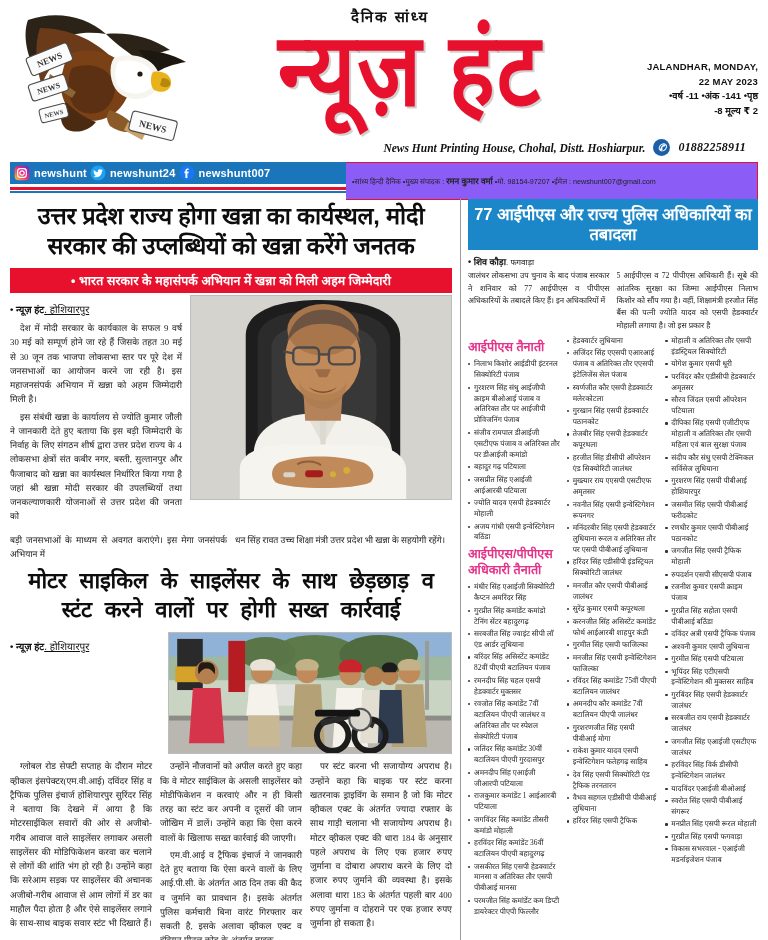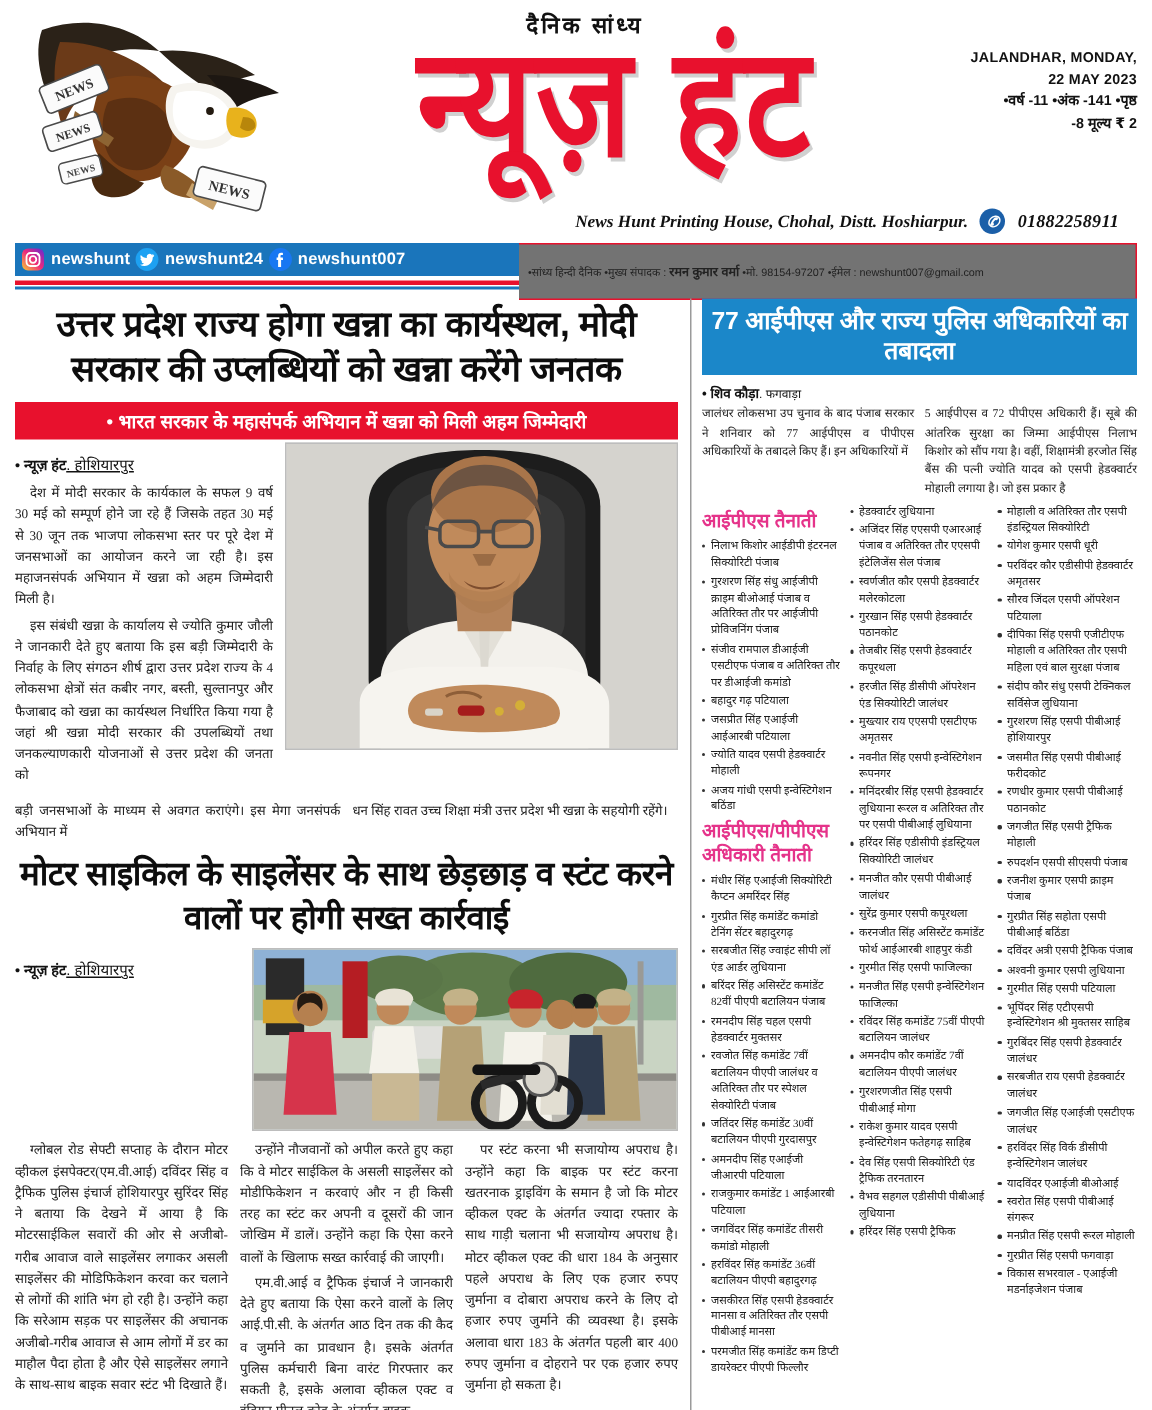--- a/index.html
+++ b/index.html
@@ -30,21 +30,21 @@
     line-height:0.95;
     color:#e8112d;
     letter-spacing:2px;
     text-shadow:2px 2px 0 rgba(120,120,120,.35);
     white-space:nowrap;
     transform:scaleY(1.18);
     transform-origin:center top;
     margin-top:2px;
   }
   .mast-right{
-    width:138px;flex:none;text-align:right;padding-top:32px;
+    width:138px;flex:none;text-align:right;padding-top:60px;
     font-family:"Liberation Sans","DejaVu Sans",sans-serif;
     font-size:9.5px;font-weight:700;line-height:1.55;color:#111;
   }
   .mast-right .d1{letter-spacing:.2px;}
   .mast-right .d3{font-weight:600;}
   .imprint-row{
     position:absolute;right:12px;bottom:4px;
     display:flex;align-items:center;gap:8px;
     font-style:italic;font-size:11.5px;font-weight:700;color:#111;
   }
@@ -62,21 +62,21 @@
   }
   .sm{display:flex;align-items:center;gap:4px;}
   .sm .label{
     font-family:"Liberation Sans","DejaVu Sans",sans-serif;
     color:#fff;font-size:11px;font-weight:700;letter-spacing:.2px;
   }
   .ico{width:16px;height:16px;flex:none;border-radius:4px;display:block;}
   .editor-bar{
     flex:1;border:1.4px solid #e8112d;border-left:none;
     display:flex;align-items:center;padding:0 6px;height:38px;box-sizing:border-box;
-    background:#737373;
+    background:#8b5cf6;
   }
   .editor-bar .txt{
     font-family:"Liberation Sans","DejaVu Sans",sans-serif;
     font-size:7.2px;color:#222;white-space:nowrap;line-height:1;
   }
   .editor-bar .txt b{font-size:8.4px;}
   .rule-red{height:3px;background:#e8112d;margin-top:3px;}
   .rule-blue{height:2px;background:#1a75bb;margin-top:1px;}
 
   
@@ -112,21 +112,21 @@
     text-indent:10px;
     -webkit-hyphens:auto;hyphens:auto;word-spacing:.5px;
   }
   .photo{
     width:100%;background:#d8d8d8;border:1px solid #bdbdbd;box-sizing:border-box;
     position:relative;overflow:hidden;
   }
 
   
   h2.lead2{
-    font-family:Liberation Sans, sans-serif;
+    font-family:Liberation Mono, monospace;
     font-size:22px;font-weight:700;line-height:1.3;
     margin:8px 0 6px 0;text-align:center;color:#0d0d0d;letter-spacing:-.2px;
   }
   .kicker{
     font-family:"Liberation Sans","DejaVu Sans",sans-serif;
     font-size:9.4px;font-weight:700;line-height:1.52;color:#111;margin:0 0 8px 0;
   }
 
   
   .bluehead{

